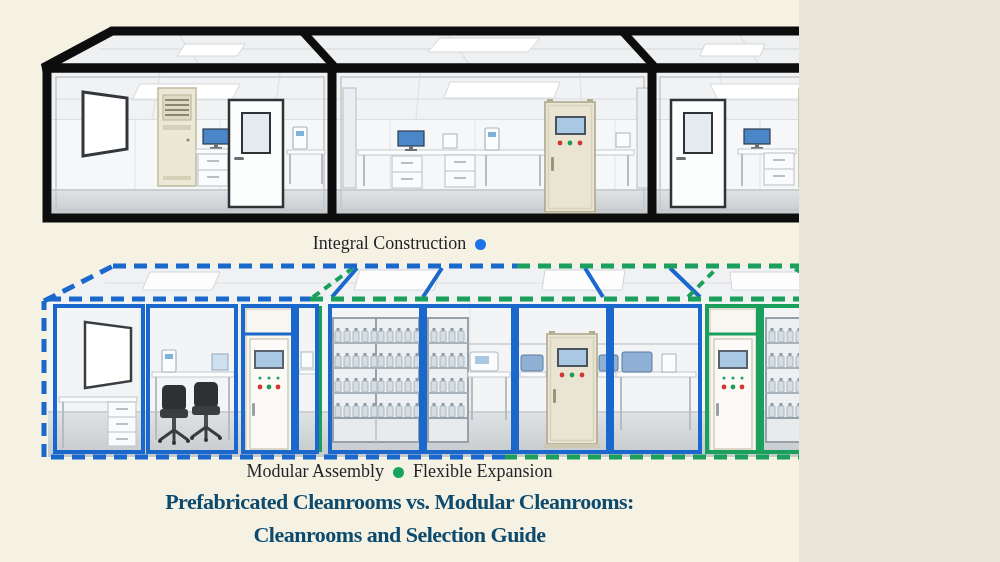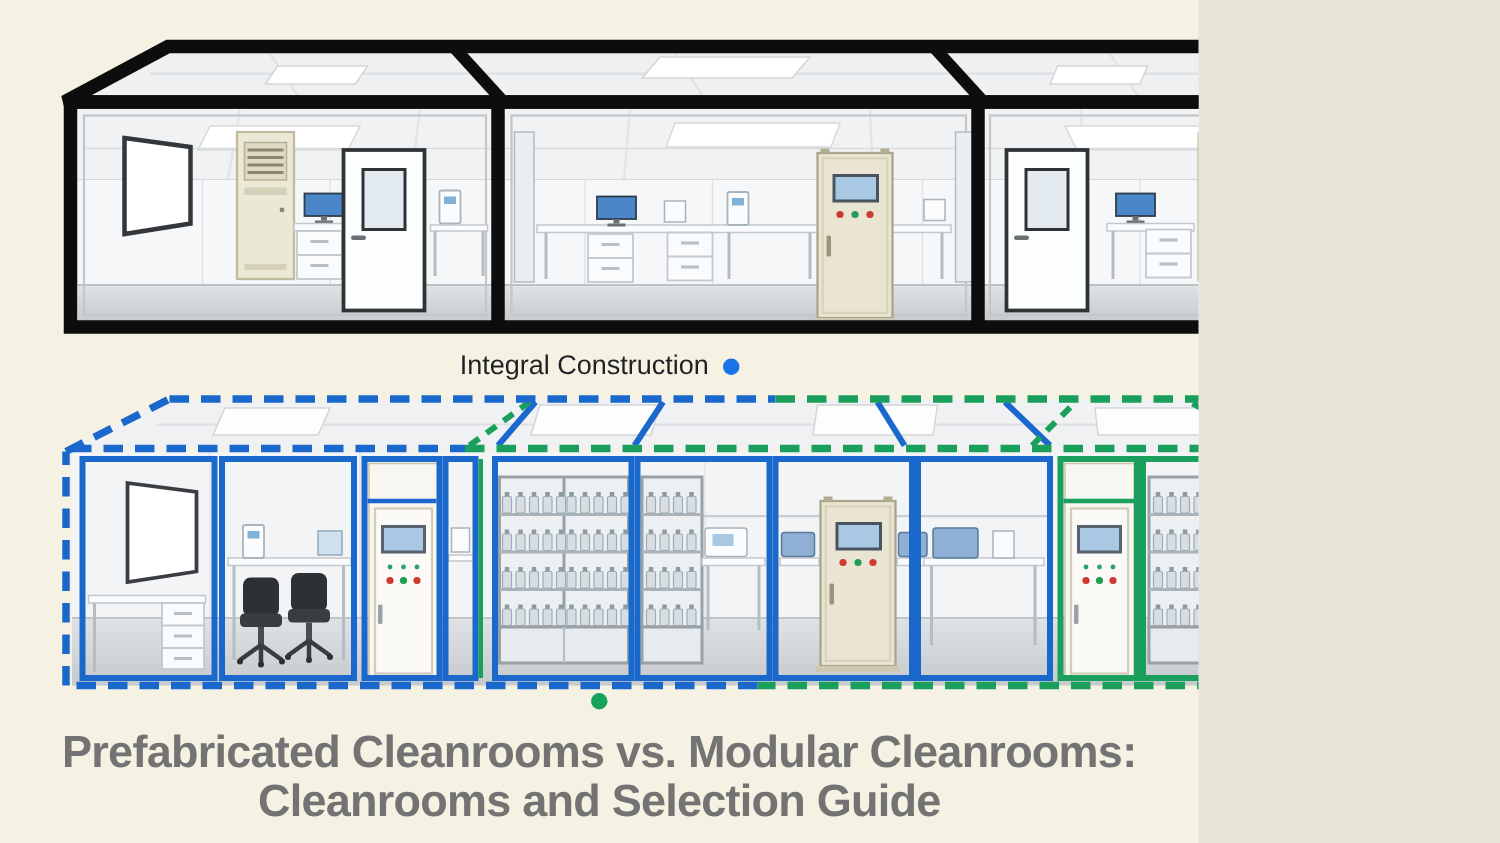--- a/index.html
+++ b/index.html
@@ -1,25 +1,25 @@
 <!DOCTYPE html>
 <html><head>
 <meta charset="utf-8">
 <style>
   html,body{margin:0;padding:0;background:#e8e4d8;}
   .stage{position:relative;width:799px;height:562px;background:#f5f1e3;overflow:hidden;
-         font-family:Liberation Sans, sans-serif;}
+         font-family:Liberation Serif, serif;}
   .stage svg{position:absolute;left:0;top:0;}
   .caption{position:absolute;left:0;width:100%;display:flex;justify-content:center;
            align-items:center;gap:9px;font-size:18px;color:#1f2125;}
   .caption .dot{width:11px;height:11px;border-radius:50%;display:inline-block;margin-top:1px;}
   #cap-integral{top:233px;}
   #cap-modular{top:461px;}
   .main-title{position:absolute;top:485px;left:0;width:100%;text-align:center;font-weight:700;
-              font-size:30px;line-height:33px;letter-spacing:-0.5px;color:#737373;}
+              font-size:22px;line-height:33px;letter-spacing:-0.5px;color:#0c4a6e;}
 </style>
 </head>
 <body>
 
 <div class="stage" style="background: rgb(245, 241, 227);">
 
 <svg width="1000" height="562" viewBox="0 0 1000 562">
   <defs>
     <linearGradient id="floorG" x1="0" y1="0" x2="0" y2="1">
       <stop offset="0" stop-color="#dfe2e5"></stop>
@@ -367,21 +367,23 @@
     </g>
   </g>
 </svg>
 
 <div class="caption" id="cap-integral">
   <span>Integral Construction</span>
   <span class="dot" style="background-color: rgb(26, 115, 232);"></span>
 </div>
 
 <div class="caption" id="cap-modular">
+  <span>Modular Assembly</span>
   <span class="dot" style="background-color: rgb(23, 163, 92);"></span>
+  <span>Flexible Expansion</span>
 </div>
 
 <div class="main-title">
   <div>Prefabricated Cleanrooms vs. Modular Cleanrooms:</div>
   <div>Cleanrooms and Selection Guide</div>
 </div>
 
 </div>
 
 </body></html>

